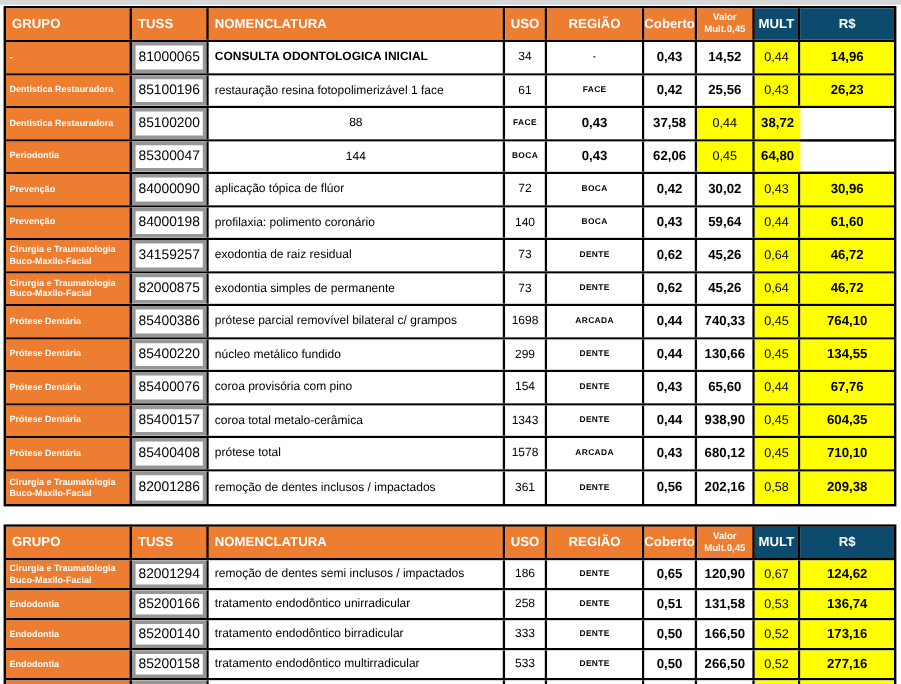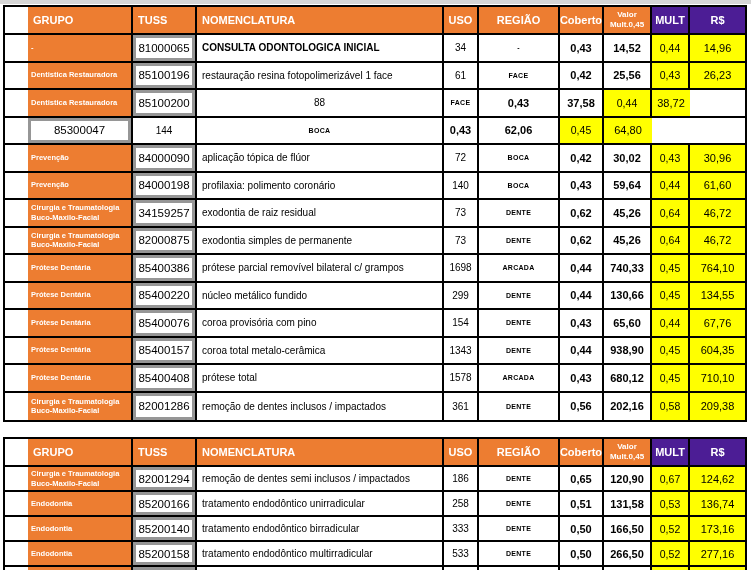--- a/index.html
+++ b/index.html
@@ -13,51 +13,50 @@
     position:absolute;left:3px;width:744px;
     border:2px solid #000;box-sizing:border-box;background:#fff;
   }
   #table1{top:5px;}
   #table2{top:437px;}
   .trow{
     display:grid;
     grid-template-columns:105px 64px 247px 35px 81px 44px 48px 38px auto;
     box-sizing:border-box;
     border-bottom:2px solid #000;
-    padding-left:23px;
   }
   .trow:last-child{border-bottom:none;}
   .cell{
     box-sizing:border-box;
     border-right:2px solid #000;
     display:flex;align-items:center;justify-content:center;
     overflow:hidden;color:#000;background:#fff;
   }
   .cell:last-child{border-right:none;}
   
   .hrow{height:28px;}
   .hrow .cell{background:#ED7D31;color:#fff;font-weight:bold;font-size:11px;}
   .hrow .c-grupo,.hrow .c-tuss,.hrow .c-nomenclatura{justify-content:flex-start;padding-left:5px;}
-  .hrow .c-mult,.hrow .c-rs{background:#4c1d95;}
+  .hrow .c-mult,.hrow .c-rs{background:#0c4a6e;}
   .hrow .c-valor{font-size:8px;line-height:1.2;text-align:left;flex-direction:column;padding:0 1px;}
   
   #table1 .drow{height:27.5px;}
   #table2 .drow{height:25px;}
   .drow .c-grupo{
     background:#ED7D31;color:#fff;font-weight:bold;font-size:7.5px;
     justify-content:flex-start;text-align:left;padding:0 3px;line-height:1.3;
   }
   .drow .c-tuss{font-size:11.5px;box-shadow:inset 0 0 0 3px #969696;}
   .drow .c-nomenclatura{font-size:10px;justify-content:flex-start;padding-left:5px;}
   .drow .c-uso{font-size:10px;}
   .drow .c-regiao{font-size:7px;font-weight:bold;letter-spacing:.3px;}
   .drow .c-coberto{font-size:11px;font-weight:bold;}
   .drow .c-valor{font-size:11px;font-weight:bold;}
   .drow .c-mult{background:#FFFF00;font-size:10.5px;}
-  .drow .c-rs{background:#FFFF00;font-size:11px;font-weight:normal;}
+  .drow .c-rs{background:#FFFF00;font-size:11px;font-weight:bold;}
   
   #table1 .drow:nth-child(2) .c-nomenclatura{font-weight:bold;}
   
   .partial{height:10px;border-bottom:none;}
   .partial .cell{height:10px;}
 </style>
 </head>
 <body>
 
 <div class="top-strip"></div>
@@ -102,20 +101,21 @@
       <div class="cell c-grupo">Dentistica Restauradora</div>
       <div class="cell c-tuss">85100200</div>
       <div class="cell c-uso">88</div>
       <div class="cell c-regiao">FACE</div>
       <div class="cell c-coberto">0,43</div>
       <div class="cell c-valor">37,58</div>
       <div class="cell c-mult">0,44</div>
       <div class="cell c-rs">38,72</div>
     </div>
     <div class="trow drow">
+      <div class="cell c-grupo">Periodontia</div>
       <div class="cell c-tuss">85300047</div>
       <div class="cell c-uso">144</div>
       <div class="cell c-regiao">BOCA</div>
       <div class="cell c-coberto">0,43</div>
       <div class="cell c-valor">62,06</div>
       <div class="cell c-mult">0,45</div>
       <div class="cell c-rs">64,80</div>
     </div>
     <div class="trow drow">
       <div class="cell c-grupo">Prevenção</div>

